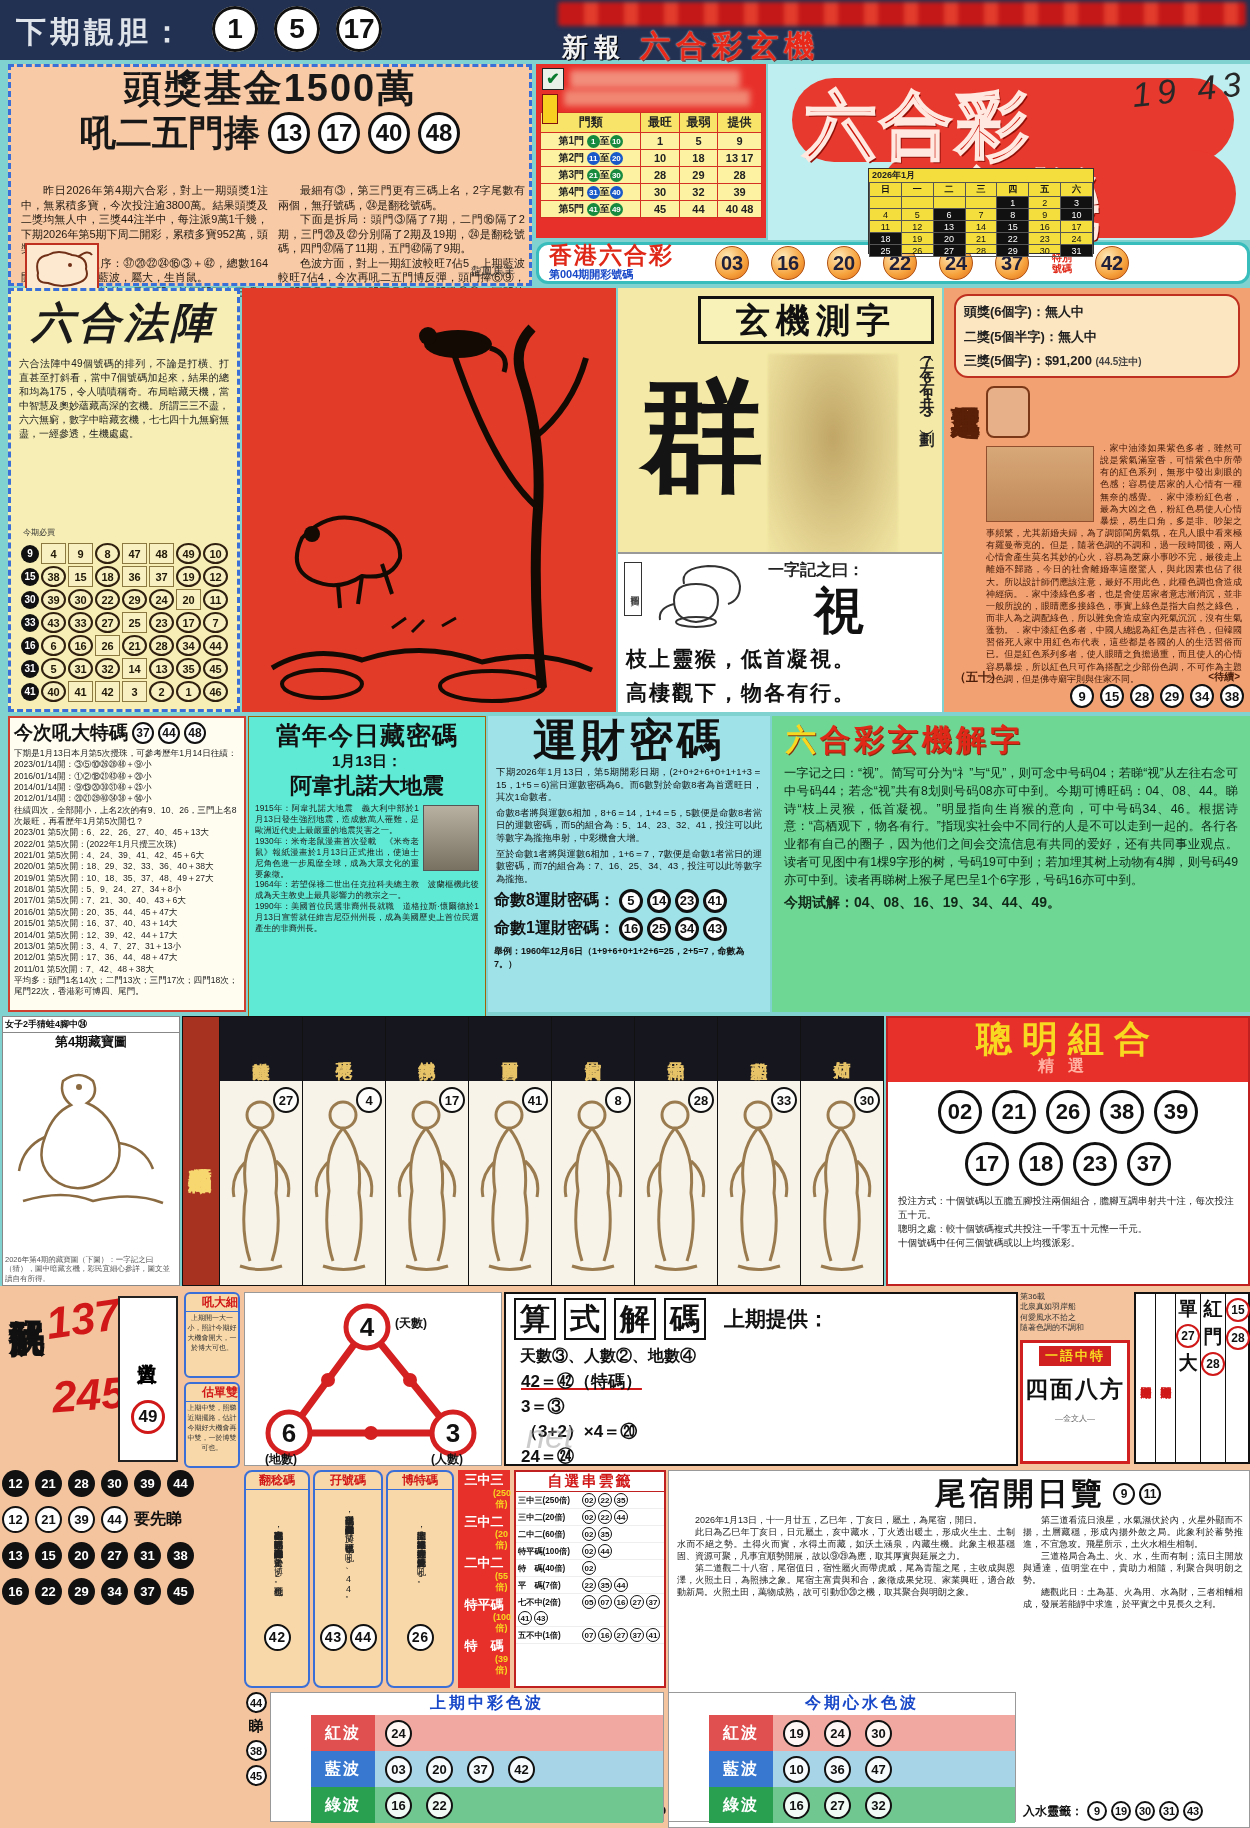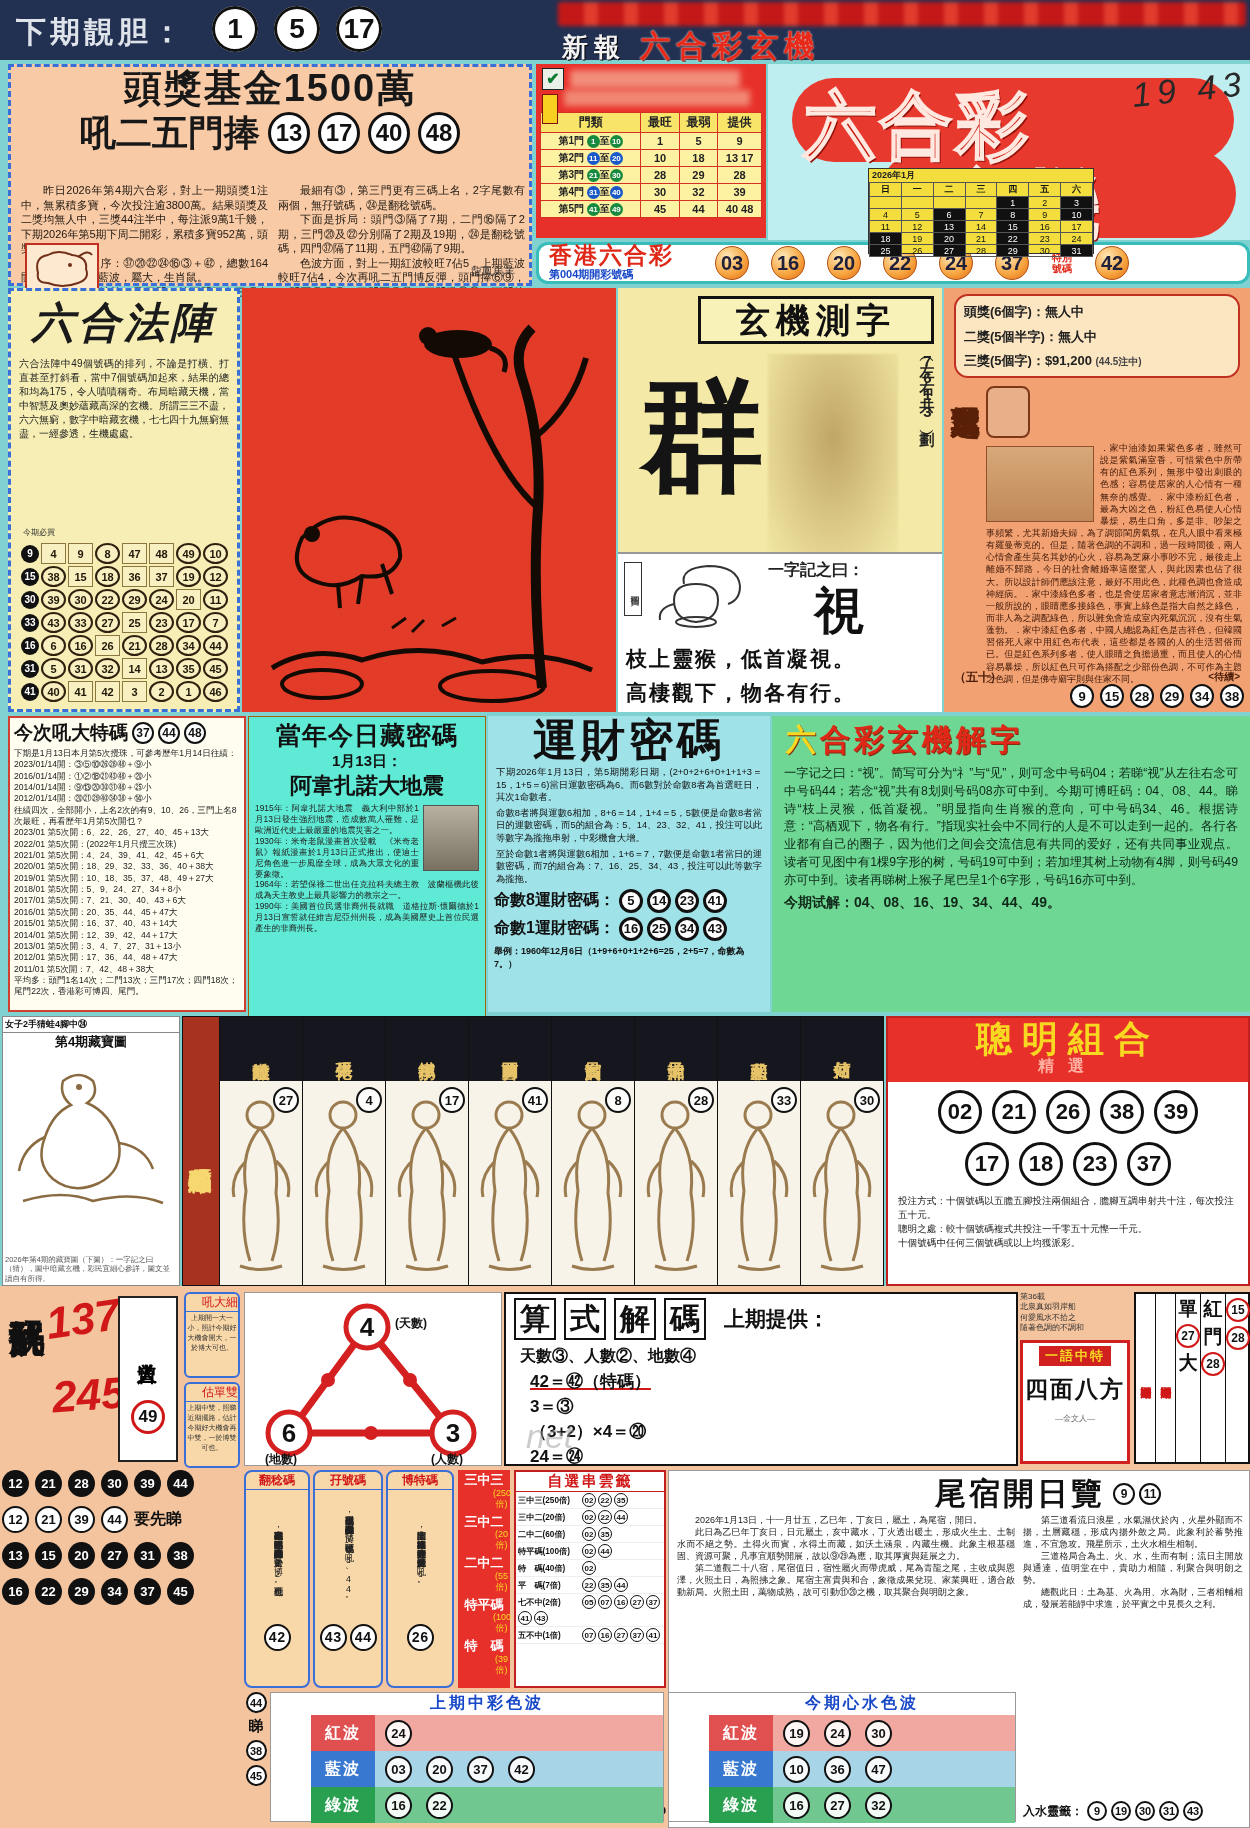--- a/index.html
+++ b/index.html
@@ -156,42 +156,42 @@
   #botband { left:0; top:1286px; width:1250px; height:542px; background:#f4c49e; }
   
   #fuluan { left:2px; top:1292px; width:178px; height:176px; }
   #fuluan .chars { position:absolute; left:0; top:0; height:176px; font-size:36px; font-weight:900; color:#111; }
   #fuluan .h1 { position:absolute; left:44px; top:2px; font-size:44px; font-weight:bold; font-style:italic; color:#d01818; transform:rotate(-8deg); }
   #fuluan .h2 { position:absolute; left:50px; top:78px; font-size:44px; font-weight:bold; font-style:italic; color:#d01818; transform:rotate(-4deg); }
   #fuluan .master { position:absolute; left:116px; top:4px; width:60px; height:166px; background:#fff; border:2px solid #222; text-align:center; }
   #fuluan .master .mv { font-size:20px; font-weight:900; height:96px; margin:2px auto 0 auto; }
   #fuluan .master .rc { width:34px; height:34px; font-size:17px; margin-top:4px; border-width:3px; }
   .minibox { background:#f8d8a8; border:2px solid #3a6fd8; border-radius:6px; text-align:center; overflow:hidden; }
-  .minibox .mh { font-size:12px; font-weight:400; color:#d01818; border-bottom:1px solid #3a6fd8;padding-left:16px; }
+  .minibox .mh { font-size:12px; font-weight:700; color:#d01818; border-bottom:1px solid #3a6fd8;padding-left:16px; }
   .minibox .mtx { font-size:7px; color:#333; height:90px; overflow:hidden; padding:1px; }
   #tipA { left:184px; top:1292px; width:56px; height:86px; }
   #tipB { left:184px; top:1382px; width:56px; height:86px; }
   .tipcol { background:#f8d8a8; border:2px solid #3a6fd8; border-radius:8px; text-align:center;font-family:Liberation Mono, monospace; }
   .tipcol .mh { font-size:12px; font-weight:900; color:#d01818; border-bottom:1px solid #3a6fd8; }
   .tipcol .vtx { margin:2px auto; height:128px; font-size:9px; color:#222; }
   .tipcol .vals { display:flex; justify-content:center; gap:3px; margin-top:4px; }
   .tipcol .oc { width:27px; height:27px; font-size:14px; }
   #tipC { left:244px; top:1470px; width:66px; height:218px; }
   #tipD { left:313px; top:1470px; width:70px; height:218px; }
   #tipE { left:386px; top:1470px; width:68px; height:218px; }
   
   #triangle { left:244px; top:1292px; width:258px; height:174px; background:#fff; border:1px solid #999; }
   #triangle .lab { position:absolute; font-size:12px; font-weight:bold; color:#111; }
   
   #formula { left:504px; top:1292px; width:514px; height:174px; background:#fff; border:2px solid #111; }
   #formula .trow { display:flex; align-items:center; gap:8px; padding:4px 8px; }
   #formula .tch { width:42px; height:42px; border:2px solid #111; font-size:30px; font-weight:900; display:flex; align-items:center; justify-content:center; color:#111; }
   #formula .prov { font-size:21px; font-weight:900; color:#111; margin-left:10px; }
   #formula .l0 { font-size:16px; font-weight:900; padding:2px 14px; color:#111; }
-  #formula .eq { font-size:17px; font-weight:900; padding:1px 24px; color:#111; }
+  #formula .eq { font-size:17px; font-weight:900; padding:1px 15px; color:#111; }
   #formula .eq.u { text-decoration:underline; text-decoration-color:#d01818; text-decoration-thickness:2px; }
   #formula .netwm { position:absolute; left:20px; bottom:8px; font-size:34px; font-style:italic; color:#999; opacity:.5; }
   
   #oneword { left:1020px; top:1292px; width:230px; height:174px; }
   #ow-poem { position:absolute; left:0; top:0; width:110px; font-size:8px; line-height:1.3; color:#333; }
   #ow-box { position:absolute; left:0; top:48px; width:110px; height:124px; background:#fff; border:3px solid #d02020; text-align:center; }
   #ow-box .lb { display:inline-block; background:#d02020; color:#f8d820; font-size:13px; font-weight:900; padding:1px 6px; margin-top:3px; letter-spacing:2px; }
   #ow-box .ph { font-size:23px; font-weight:900; color:#111; letter-spacing:2px; margin-top:8px; }
   #ow-box .sg { font-size:8px; color:#666; margin-top:8px; }
   #ow-grid { position:absolute; left:114px; top:0; width:116px; height:172px; background:#fff; border:2px solid #111; display:flex; }
@@ -202,21 +202,21 @@
   #ow-grid .pcol { width:26px; display:flex; flex-direction:column; align-items:center; gap:2px; padding-top:2px; }
   #ow-grid .plb { font-size:8px; color:#d01818; font-weight:bold; }
   
   #leftrows { left:2px; top:1470px; width:240px; }
   #leftrows .lrow { display:flex; align-items:center; gap:6px; margin-bottom:9px; }
   #leftrows .fc, #leftrows .oc { width:27px; height:27px; font-size:13px; }
   #leftrows .note { font-size:16px; font-weight:900; color:#111; }
   
   #odds { left:458px; top:1470px; width:52px; height:218px; background:#e8302a; text-align:center; color:#fff; padding-top:2px; }
   #odds .on { font-size:13px; font-weight:900; line-height:1.2; }
-  #odds .ox { font-size:9px; color:#f8d820; font-weight:normal; margin-bottom:3px;padding-left:35px; }
+  #odds .ox { font-size:9px; color:#f8d820; font-weight:bold; margin-bottom:3px;padding-left:35px; }
   
   #lottery { left:514px; top:1470px; width:152px; height:218px; background:#fff; border:2px solid #c02020; }
   #lottery .lt { text-align:center; font-size:15px; font-weight:900; color:#d01818; letter-spacing:2px; border-bottom:1px solid #c02020; }
   #lottery .lrw { display:flex; align-items:center; gap:2px; padding:1px 2px; border-bottom:1px solid #eee; flex-wrap:wrap; }
   #lottery .llb { font-size:8.2px; font-weight:bold; color:#111; width:62px; }
   #lottery .oc { width:14px; height:14px; font-size:8px; border-width:1.5px; }
   
   #weisu { left:668px; top:1470px; width:582px; height:358px; background:#fff; border:1px solid #999; }
   #weisu .wt { position:absolute; left:266px; top:2px; display:flex; align-items:center; gap:8px; }
   #weisu .wt .t { font-size:31px; font-weight:900; color:#111; letter-spacing:3px; }

